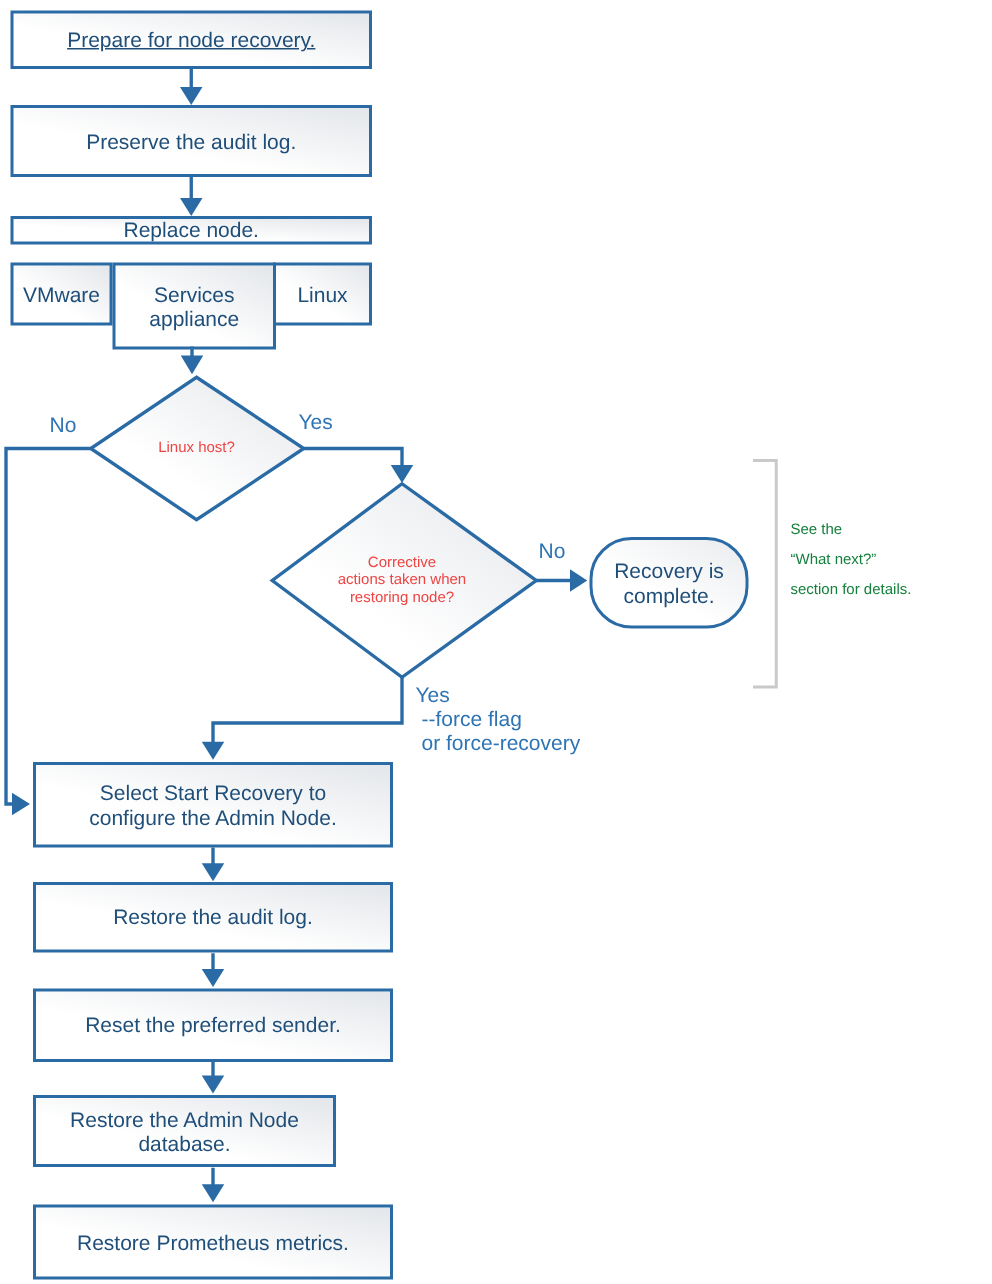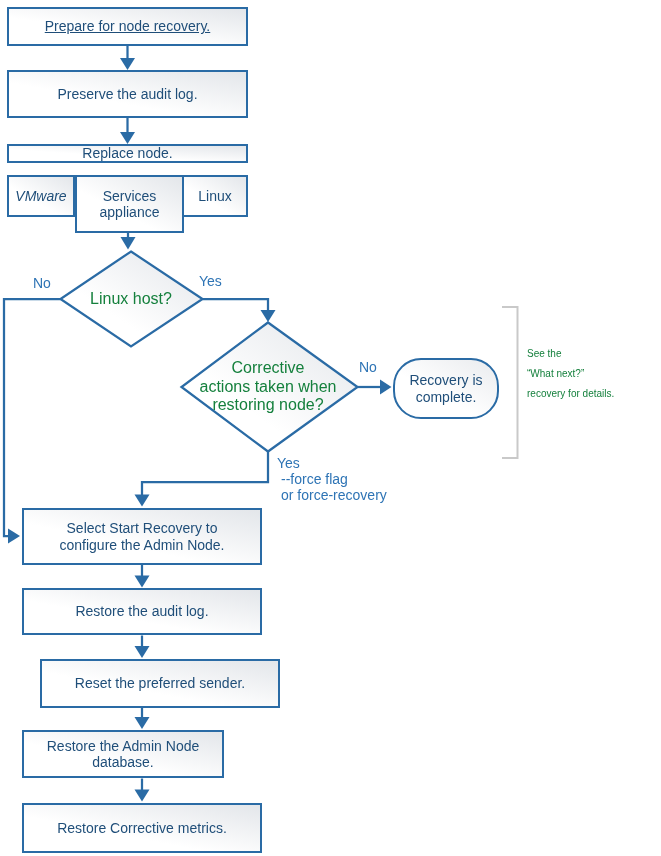--- a/index.html
+++ b/index.html
@@ -28,23 +28,23 @@
   .terminator {
     border-radius: 28px;
     background: linear-gradient(to bottom left, #e9ebee 0%, #ffffff 60%);
   }
   .diamond-label {
     position: absolute;
     display: flex;
     align-items: center;
     justify-content: center;
     text-align: center;
-    font-size: 16px;
+    font-size: 10px;
     line-height: 1.15;
-    color: #15803d;
+    color: #ef4444;
     background: transparent;
   }
   .edge-label {
     position: absolute;
     font-size: 14px;
     color: #2e74b5;
     white-space: nowrap;
   }
   .annotation {
     position: absolute;
@@ -113,21 +113,21 @@
     <span>Prepare for node recovery.</span>
   </div>
 
   <div class="box" style="left:7px; top:70px; width:241px; height:48px;">
     <span>Preserve the audit log.</span>
   </div>
 
   <div class="box" style="left:7px; top:144px; width:241px; height:19px;">
     <span>Replace node.</span>
   </div>
-  <div class="box" style="left:7px; top:175px; width:68px; height:42px;font-style:italic;">
+  <div class="box" style="left:7px; top:175px; width:68px; height:42px;">
     <span>VMware</span>
   </div>
   <div class="box" style="left:75px; top:175px; width:109px; height:58px;">
     <span>Services appliance</span>
   </div>
   <div class="box" style="left:182px; top:175px; width:66px; height:42px;">
     <span>Linux</span>
   </div>
 
   <div class="diamond-label" style="left:66px; top:285px; width:130px; height:28px;">
@@ -155,42 +155,42 @@
   <div class="box terminator" style="left:393px; top:358px; width:106px; height:61px;">
     <div>
       <span class="bl">Recovery is</span>
       <span class="bl">complete.</span>
     </div>
   </div>
 
   <div class="note" style="left:527px; top:344px;">
     <span class="bl">See the</span>
     <span class="bl">“What next?”</span>
-    <span class="bl">recovery for details.</span>
+    <span class="bl">section for details.</span>
   </div>
 
   <div class="box" style="left:22px; top:508px; width:240px; height:57px;">
     <div>
       <span class="bl">Select Start Recovery to</span>
       <span class="bl">configure the Admin Node.</span>
     </div>
   </div>
 
   <div class="box" style="left:22px; top:588px; width:240px; height:47px;">
     <span>Restore the audit log.</span>
   </div>
 
-  <div class="box" style="left:22px; top:659px; width:240px; height:49px;margin-left:18px;">
+  <div class="box" style="left:22px; top:659px; width:240px; height:49px;">
     <span>Reset the preferred sender.</span>
   </div>
 
   <div class="box" style="left:22px; top:730px; width:202px; height:48px;">
     <div>
       <span class="bl">Restore the Admin Node</span>
       <span class="bl">database.</span>
     </div>
   </div>
 
   <div class="box" style="left:22px; top:803px; width:240px; height:50px;">
-    <span>Restore Corrective metrics.</span>
+    <span>Restore Prometheus metrics.</span>
   </div>
 
 </div>
 
 </body></html>

